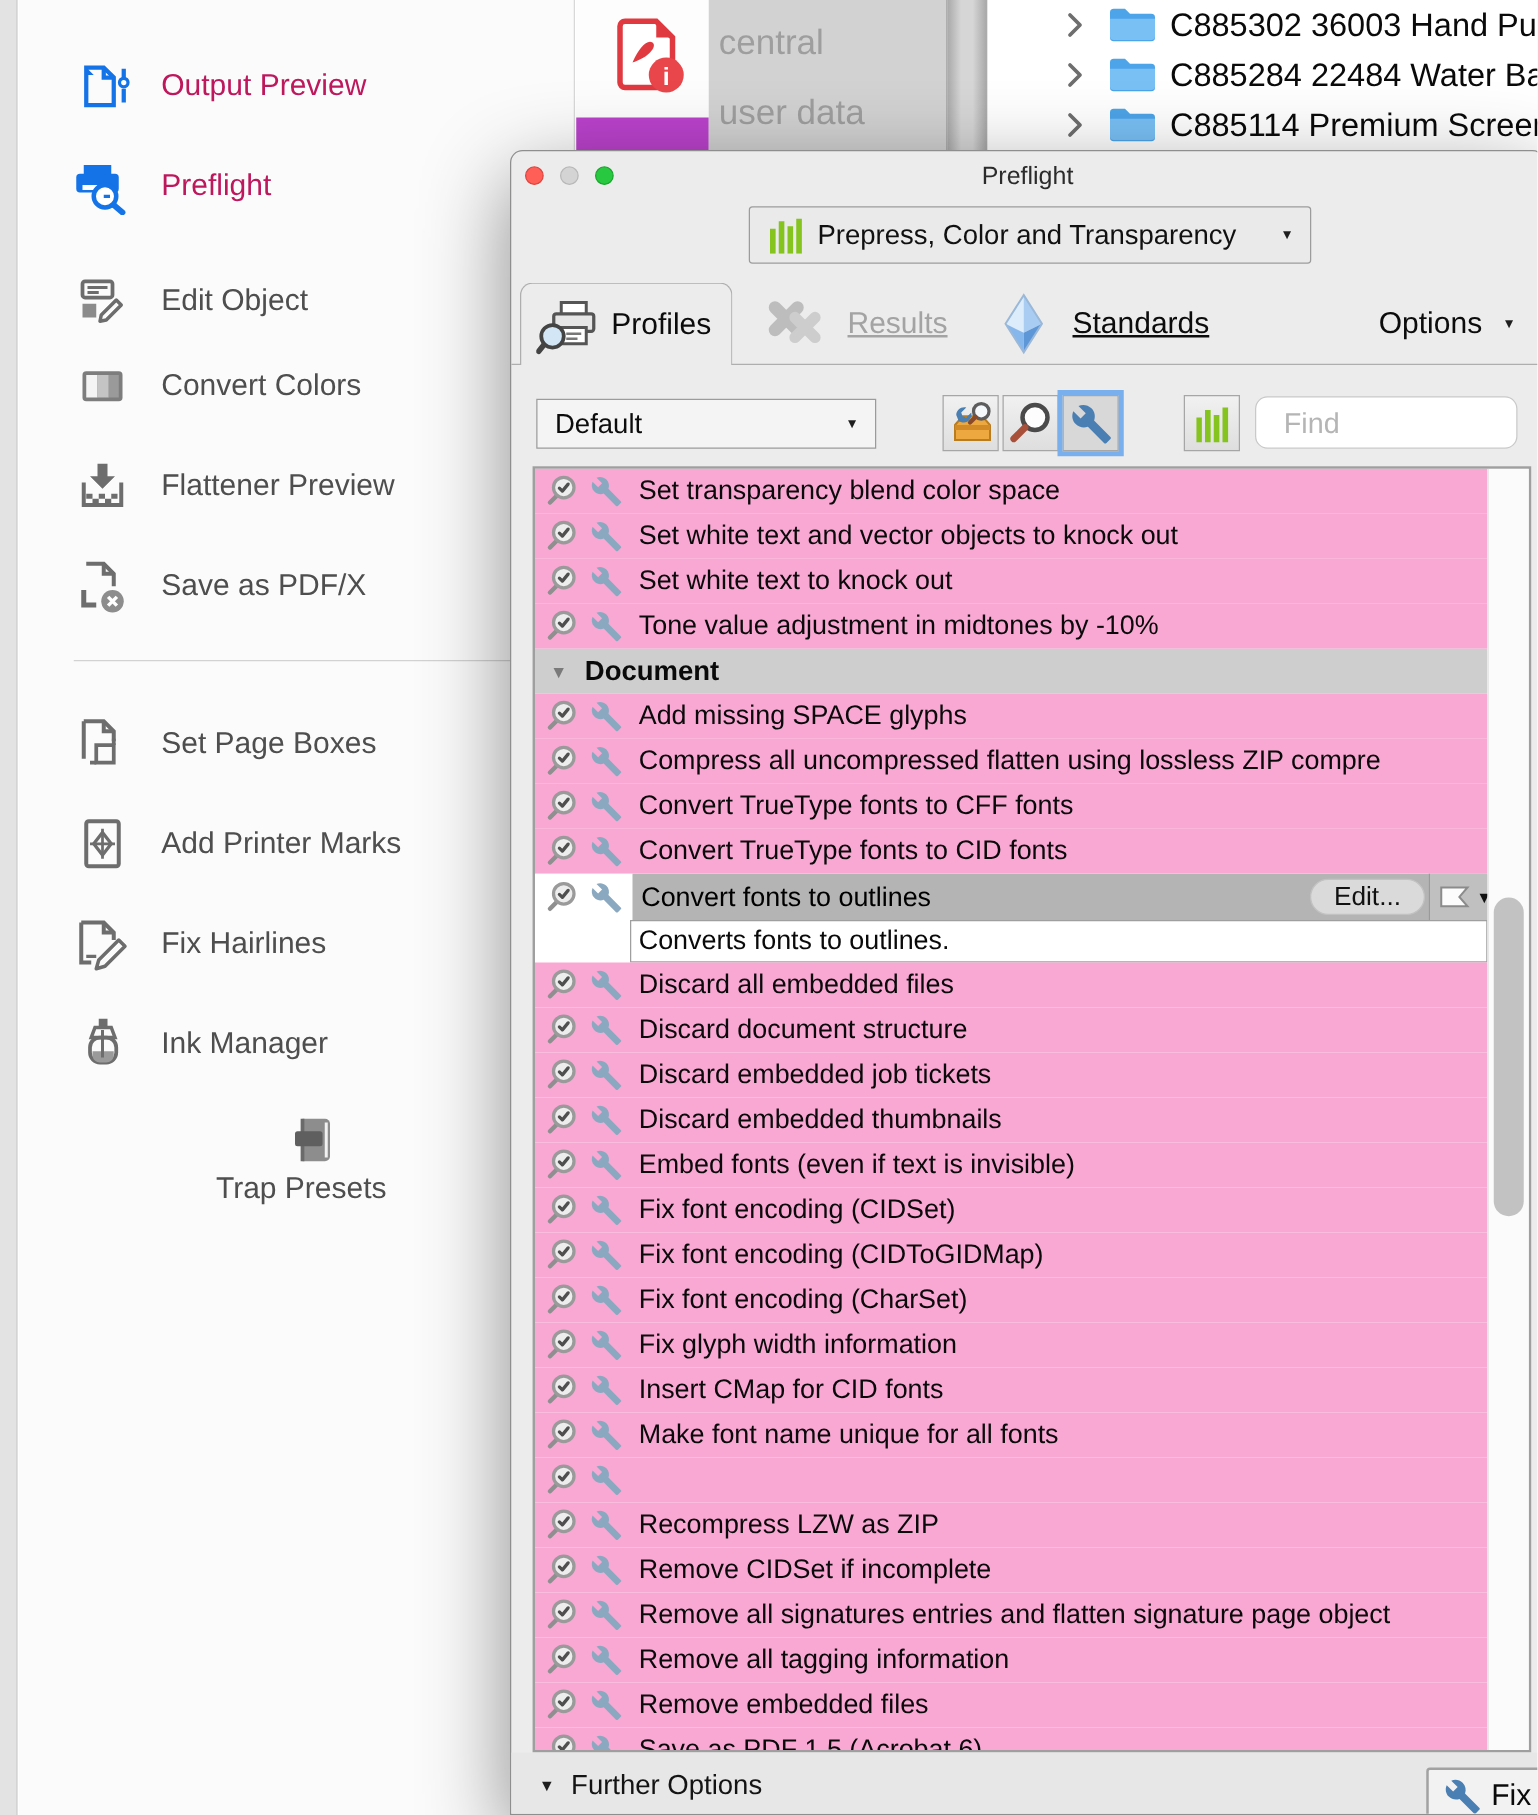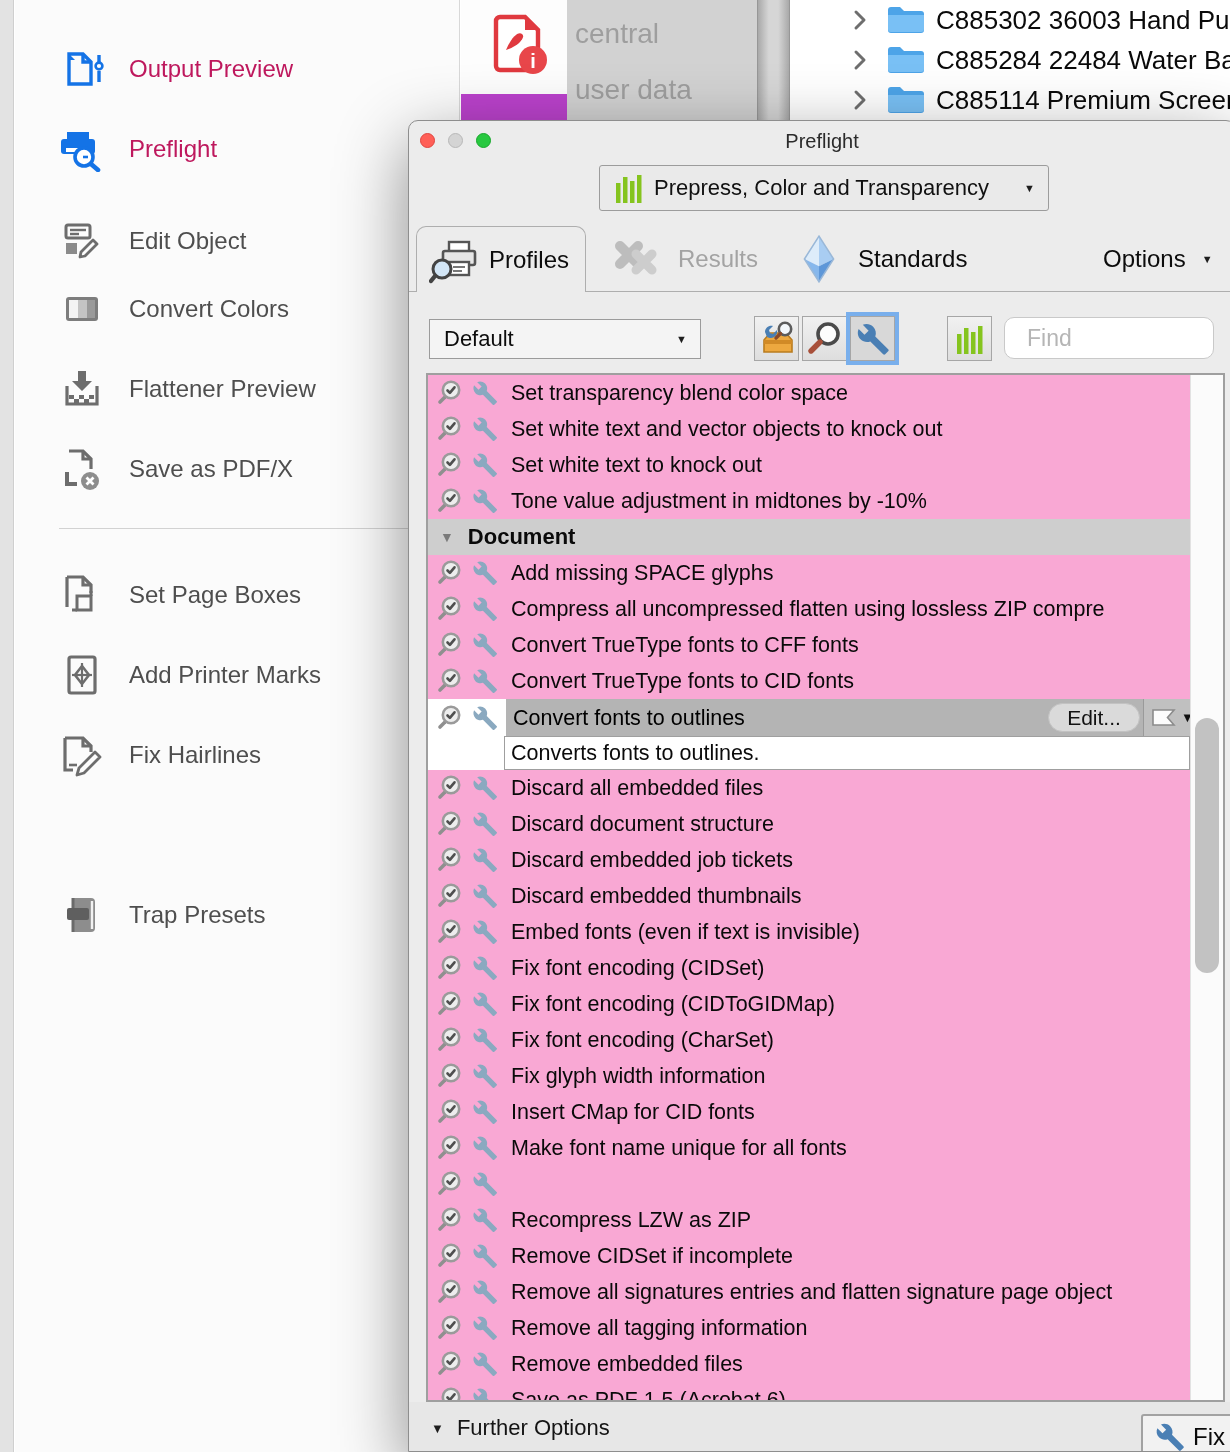--- a/index.html
+++ b/index.html
@@ -37,21 +37,21 @@
 
   .profile-group{position:absolute;left:190px;top:44px;width:450px;height:46px;background:#eaeaea;border:1px solid #9c9c9c;border-radius:3px;display:flex;align-items:center;cursor:pointer;}
   .profile-group .bars{margin-left:16px;flex:0 0 26px;}
   .profile-group .ptxt{margin-left:12px;font-size:22px;color:#111;white-space:nowrap;}
   .caret{color:#1e1e1e;font-size:11px;margin-left:auto;margin-right:13px;}
 
   .tabline{position:absolute;left:0;top:170px;width:828px;height:1px;background:#aeaeae;}
   .tab-profiles{position:absolute;left:7px;top:105px;width:170px;height:66px;background:#ececec;border:1px solid #aeaeae;border-bottom:none;border-radius:10px 10px 0 0;z-index:2;display:flex;align-items:center;cursor:pointer;}
   .tab-profiles .tlbl{font-size:24px;color:#0c0c0c;margin-left:8px;}
   .tabghost{position:absolute;top:105px;height:66px;display:flex;align-items:center;cursor:pointer;}
-  .tabghost .tlbl{font-size:24px;margin-left:14px;}
+  .tabghost .tlbl{font-size:24px;margin-left:14px;text-decoration:underline;}
   .t-results{left:203px;}  .t-results .tlbl{color:#a3a3a3;}
   .t-standards{left:385px;} .t-standards .tlbl{color:#0c0c0c;}
   .t-options{left:694px;top:105px;height:66px;position:absolute;display:flex;align-items:center;cursor:pointer;}
   .t-options .tlbl{font-size:24px;color:#0c0c0c;}
   .t-options .caret{margin-left:16px;margin-right:0;}
 
   .combo{position:absolute;left:20px;top:198px;width:272px;height:40px;background:#f4f4f4;border:1px solid #9b9b9b;display:flex;align-items:center;cursor:pointer;}
   .combo .ctxt{margin-left:14px;font-size:22px;color:#0c0c0c;}
   .tbtn{position:absolute;top:195px;width:45px;height:45px;background:linear-gradient(#f1f1f1,#dedede);border:1px solid #a6a6a6;display:flex;align-items:center;justify-content:center;cursor:pointer;}
   .b-toolbox{left:345px;} .b-loupe{left:393px;} 
@@ -208,21 +208,33 @@
         <svg width="50" height="46" viewBox="0 0 50 46">
             <path d="M8 6 h18 l8 8 v6" fill="none" stroke="#6d6d6d" stroke-width="3.2"></path>
             <path d="M26 6 v8 h8" fill="none" stroke="#6d6d6d" stroke-width="3.2"></path>
             <path d="M8 6 v32 h8" fill="none" stroke="#6d6d6d" stroke-width="3.2"></path>
             <line x1="12" y1="33" x2="20" y2="33" stroke="#6d6d6d" stroke-width="2.6"></line>
             <path d="M22 36 l16-16 5 5 -16 16 -7 2 z" fill="none" stroke="#6d6d6d" stroke-width="2.8" stroke-linejoin="round"></path>
           </svg>
       </span>
       <span class="lbl">Fix Hairlines</span>
     </div>
-    <div class="side-item" style="top:887px;">
+    <div class="side-item" style="top:807px;">
+      <span class="ic">
+        <svg width="46" height="46" viewBox="0 0 46 46">
+            <rect x="20" y="3" width="7" height="7" fill="#6d6d6d"></rect>
+            <path d="M17 10 h13 l3 8 h-19 z" fill="none" stroke="#6d6d6d" stroke-width="2.8"></path>
+            <rect x="13" y="18" width="21" height="20" rx="8" fill="none" stroke="#6d6d6d" stroke-width="3"></rect>
+            <path d="M15 29 h17 v4 a6 6 0 0 1-6 5 h-5 a6 6 0 0 1-6-5 z" fill="#9a9a9a"></path>
+            <line x1="23" y1="12" x2="23" y2="34" stroke="#6d6d6d" stroke-width="2.4"></line>
+          </svg>
+      </span>
+      <span class="lbl">Ink Manager</span>
+    </div>
+    <div class="side-item" style="top:887px;flex-direction:column;">
       <span class="ic">
         <svg width="46" height="46" viewBox="0 0 46 46">
             <path d="M14 6 h18 a4 4 0 0 1 4 4 v26 a4 4 0 0 1-4 4 h-18 z" fill="#8d8d8d"></path>
             <path d="M14 6 v34" stroke="#6a6a6a" stroke-width="3"></path>
             <rect x="8" y="16" width="22" height="12" rx="2" fill="#5f5f5f"></rect>
             <line x1="33" y1="9" x2="33" y2="37" stroke="#f2f2f2" stroke-width="2.4"></line>
           </svg>
       </span>
       <span class="lbl">Trap Presets</span>
     </div>

